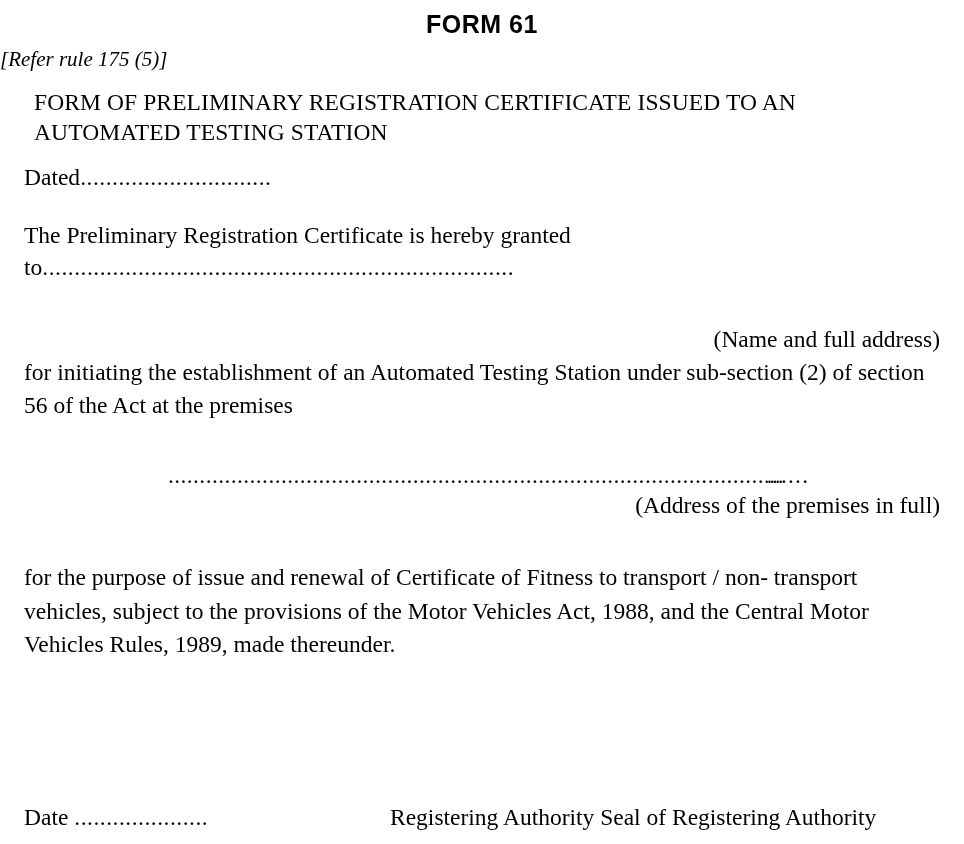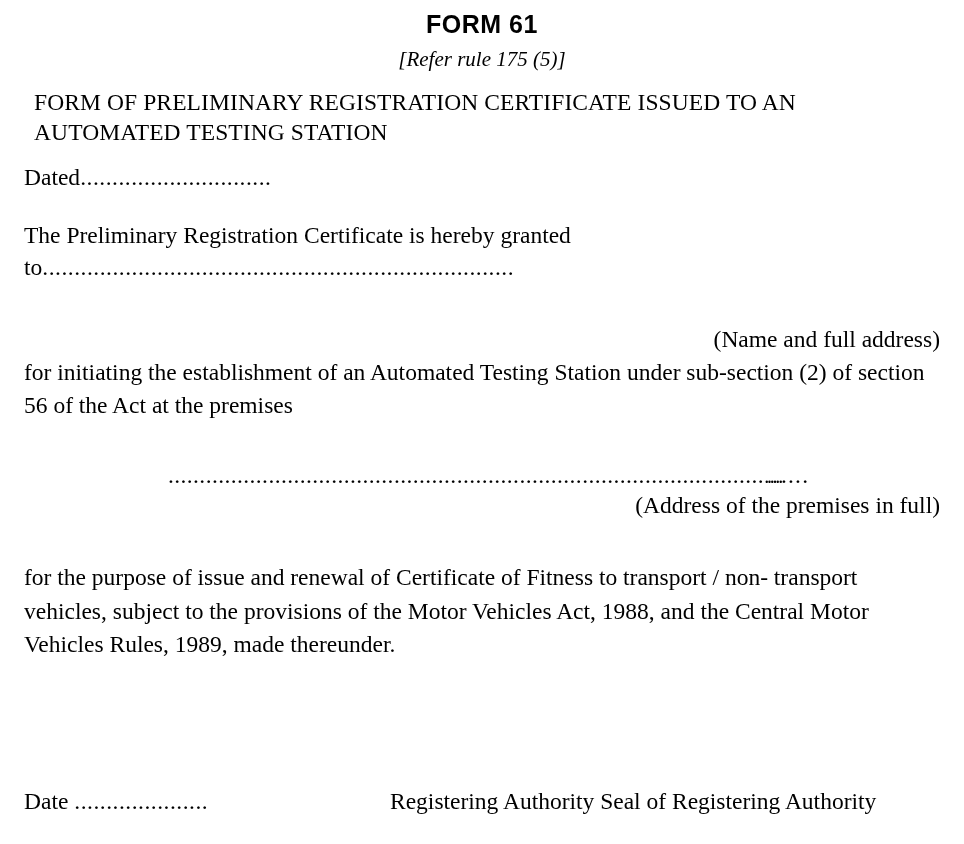--- a/index.html
+++ b/index.html
@@ -26,21 +26,21 @@
   .form-number {
     text-align: center;
     font-family: "Liberation Sans", "DejaVu Sans", sans-serif;
     font-weight: bold;
     font-size: 25px;
     letter-spacing: 0.5px;
     margin: 11px 0 0 0;
     line-height: 1.1;
   }
   .refer-rule {
-    text-align: center;
+    text-align: left;
     font-style: italic;
     font-size: 21px;
     margin: 9px 0 0 0;
     line-height: 1.1;
   }
   .main-title {
     text-align: left;
     font-size: 23.5px;
     line-height: 1.28;
     margin: 16px 34px 0 34px;
@@ -89,21 +89,21 @@
     letter-spacing: 1.2px;
     font-size: 23.5px;
   }
 
   
   .footer {
     position: absolute;
     left: 0;
     right: 0;
     bottom: 24px;
-    margin: 16px 24px;
+    margin: 0 24px;
     font-size: 23.5px;
     display: flex;
     align-items: baseline;
   }
   .footer-left {
     width: 366px;
     flex: 0 0 366px;
     white-space: nowrap;
   }
   .footer-right {

